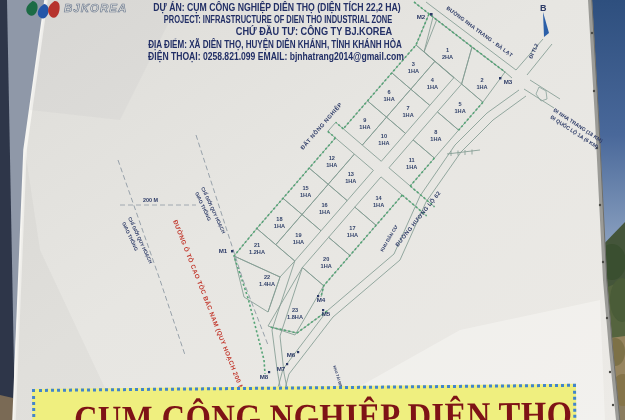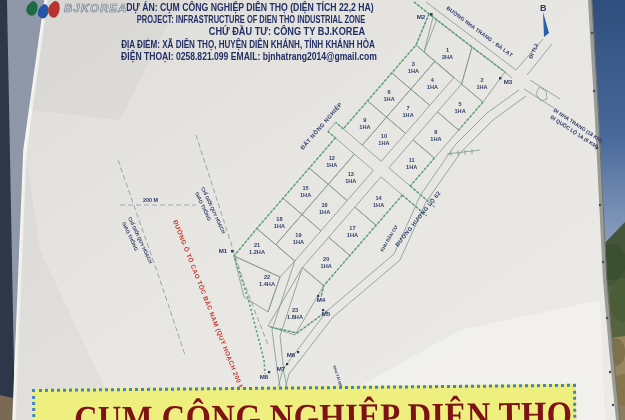--- a/index.html
+++ b/index.html
@@ -1,15 +1,15 @@
 <!DOCTYPE html>
 <html><head><meta charset="utf-8"><style>
 html,body{margin:0;padding:0;}
 #stage{position:relative;width:625px;height:420px;overflow:hidden;background:#e4e3df;font-family:"Liberation Sans",sans-serif;}
-.hdr{position:absolute;left:0;top:1px;width:566px;text-align:center;color:#222f66;font-weight:bold;font-size:11px;line-height:12.2px;}
+.hdr{position:absolute;left:0;top:1px;width:566px;text-align:center;color:#222f66;font-weight:bold;font-size:11px;line-height:12.2px;padding-left:27px;}
 .hdr div{transform-origin:283px 50%;}
 </style></head><body>
 <div id="stage">
 <svg width="625" height="420" viewBox="0 0 625 420" style="position:absolute;left:0;top:0">
  <defs>
   <linearGradient id="sky" x1="0" y1="0" x2="0" y2="1">
    <stop offset="0" stop-color="#2e4f7e"></stop>
           <stop offset="0.55" stop-color="#49689a"></stop>
           <stop offset="1" stop-color="#8aa0bf"></stop>
   </linearGradient>

